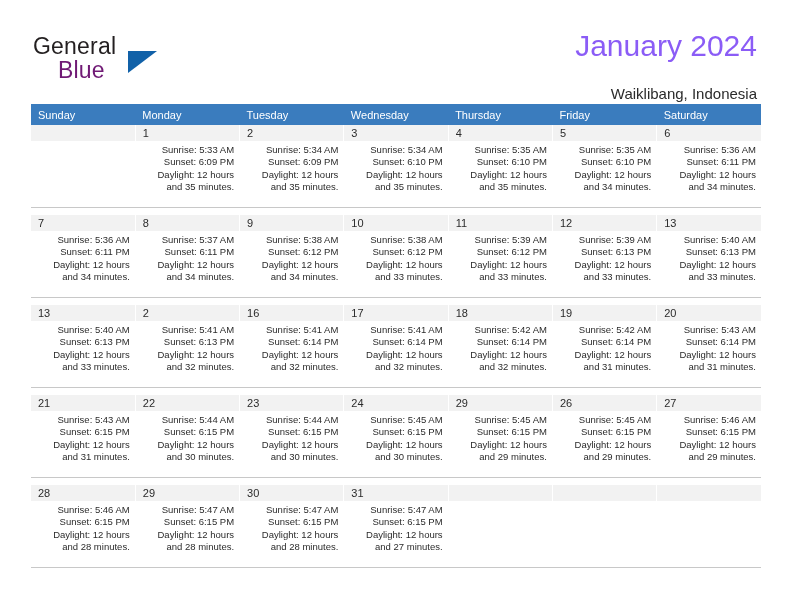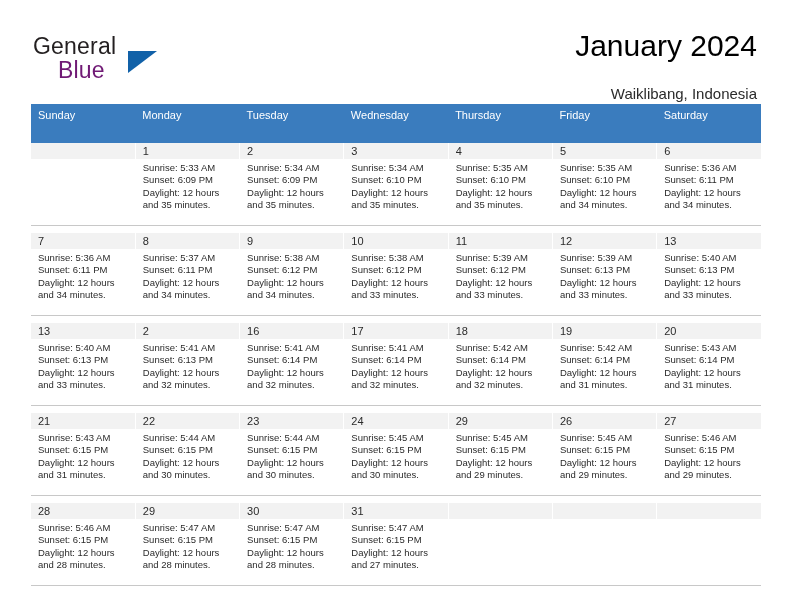--- a/index.html
+++ b/index.html
@@ -67,21 +67,21 @@
   }
 
   .title-block {
     position: absolute;
     right: 35px;
     top: 28px;
     text-align: right;
   }
   .cal-title {
     font-size: 30px;
-    color: #000000;
+    color: #8b5cf6;
     line-height: 36px;
     white-space: nowrap;
     font-family: "Liberation Sans", sans-serif;
   }
   .cal-subtitle {
     font-size: 15px;
     color: #2b2b2b;
     line-height: 20px;
     margin-top: 20px;
     white-space: nowrap;
@@ -96,21 +96,21 @@
     width: 730px;
     border-collapse: collapse;
     table-layout: fixed;
   }
   .calendar th {
     background: #3a7cbe;
     color: #ffffff;
     font-size: 11px;
     font-weight: normal;
     text-align: left;
-    padding: 5px 0 22px 7px;
+    padding: 5px 0 4px 7px;
     height: 11px;
     border: none;
     font-family: "Liberation Sans", sans-serif;
   }
   .calendar td {
     vertical-align: top;
     width: 104.28px;
     height: 82px;
     padding: 0;
     border-right: 1px solid #ffffff;
@@ -137,20 +137,21 @@
   }
   .cell.blank { background: #ffffff; }
   .cell.blank .daynum-bar { background: #f2f2f2; }
 
   .info {
     padding: 3px 5px 0 7px;
     font-size: 9.5px;
     line-height: 12.4px;
     color: #2b2b2b;
     font-family: "Liberation Sans", sans-serif;
+    text-align: right;
   }
   .info div { white-space: nowrap; }
   .rowsep-line {
     height: 1px;
     background: #c8c8c8;
     width: 100%;
   }
 </style>
 </head>
 <body>

